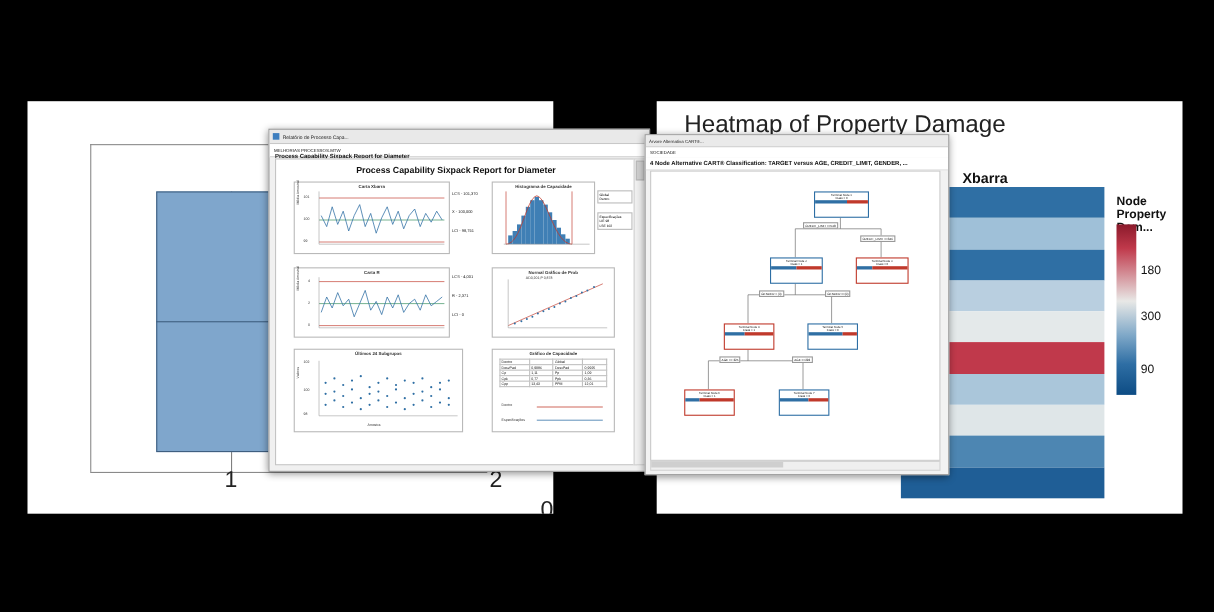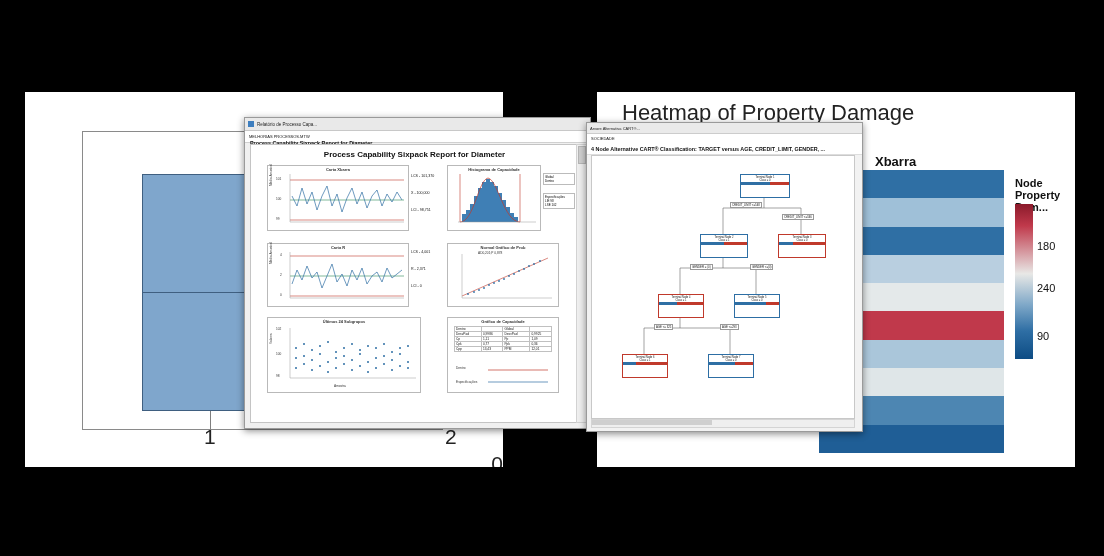--- a/index.html
+++ b/index.html
@@ -102,21 +102,21 @@
     <div class="hm-cell" style="background:#4d86b2"></div>
     <div class="hm-cell" style="background:#1f5e96"></div>
   </div>
 
   <div id="hm-legend">
     <div id="hm-legend-title">Node</div>
     <div id="hm-legend-title">Property Dam...</div>
   </div>
   <div id="hm-bar"></div>
   <div class="hm-tick" style="top:148px;">180</div>
-  <div class="hm-tick" style="top:190px;">240</div>
+  <div class="hm-tick" style="top:190px;">300</div>
   <div class="hm-tick" style="top:238px;">90</div>
 </div>
 
 <div class="panel" id="minitab-window">
   <div id="mt-titlebar">
     <div style="width:6px;height:6px;background:#3d7ebf;"></div>
     <span id="mt-title-text">Relatório de Processo Capa...</span>
   </div>
   <div id="mt-subbar">
     <span style="font-size:4px;font-weight:normal;">MELHORIAS PROCESSOS.MTW</span>

